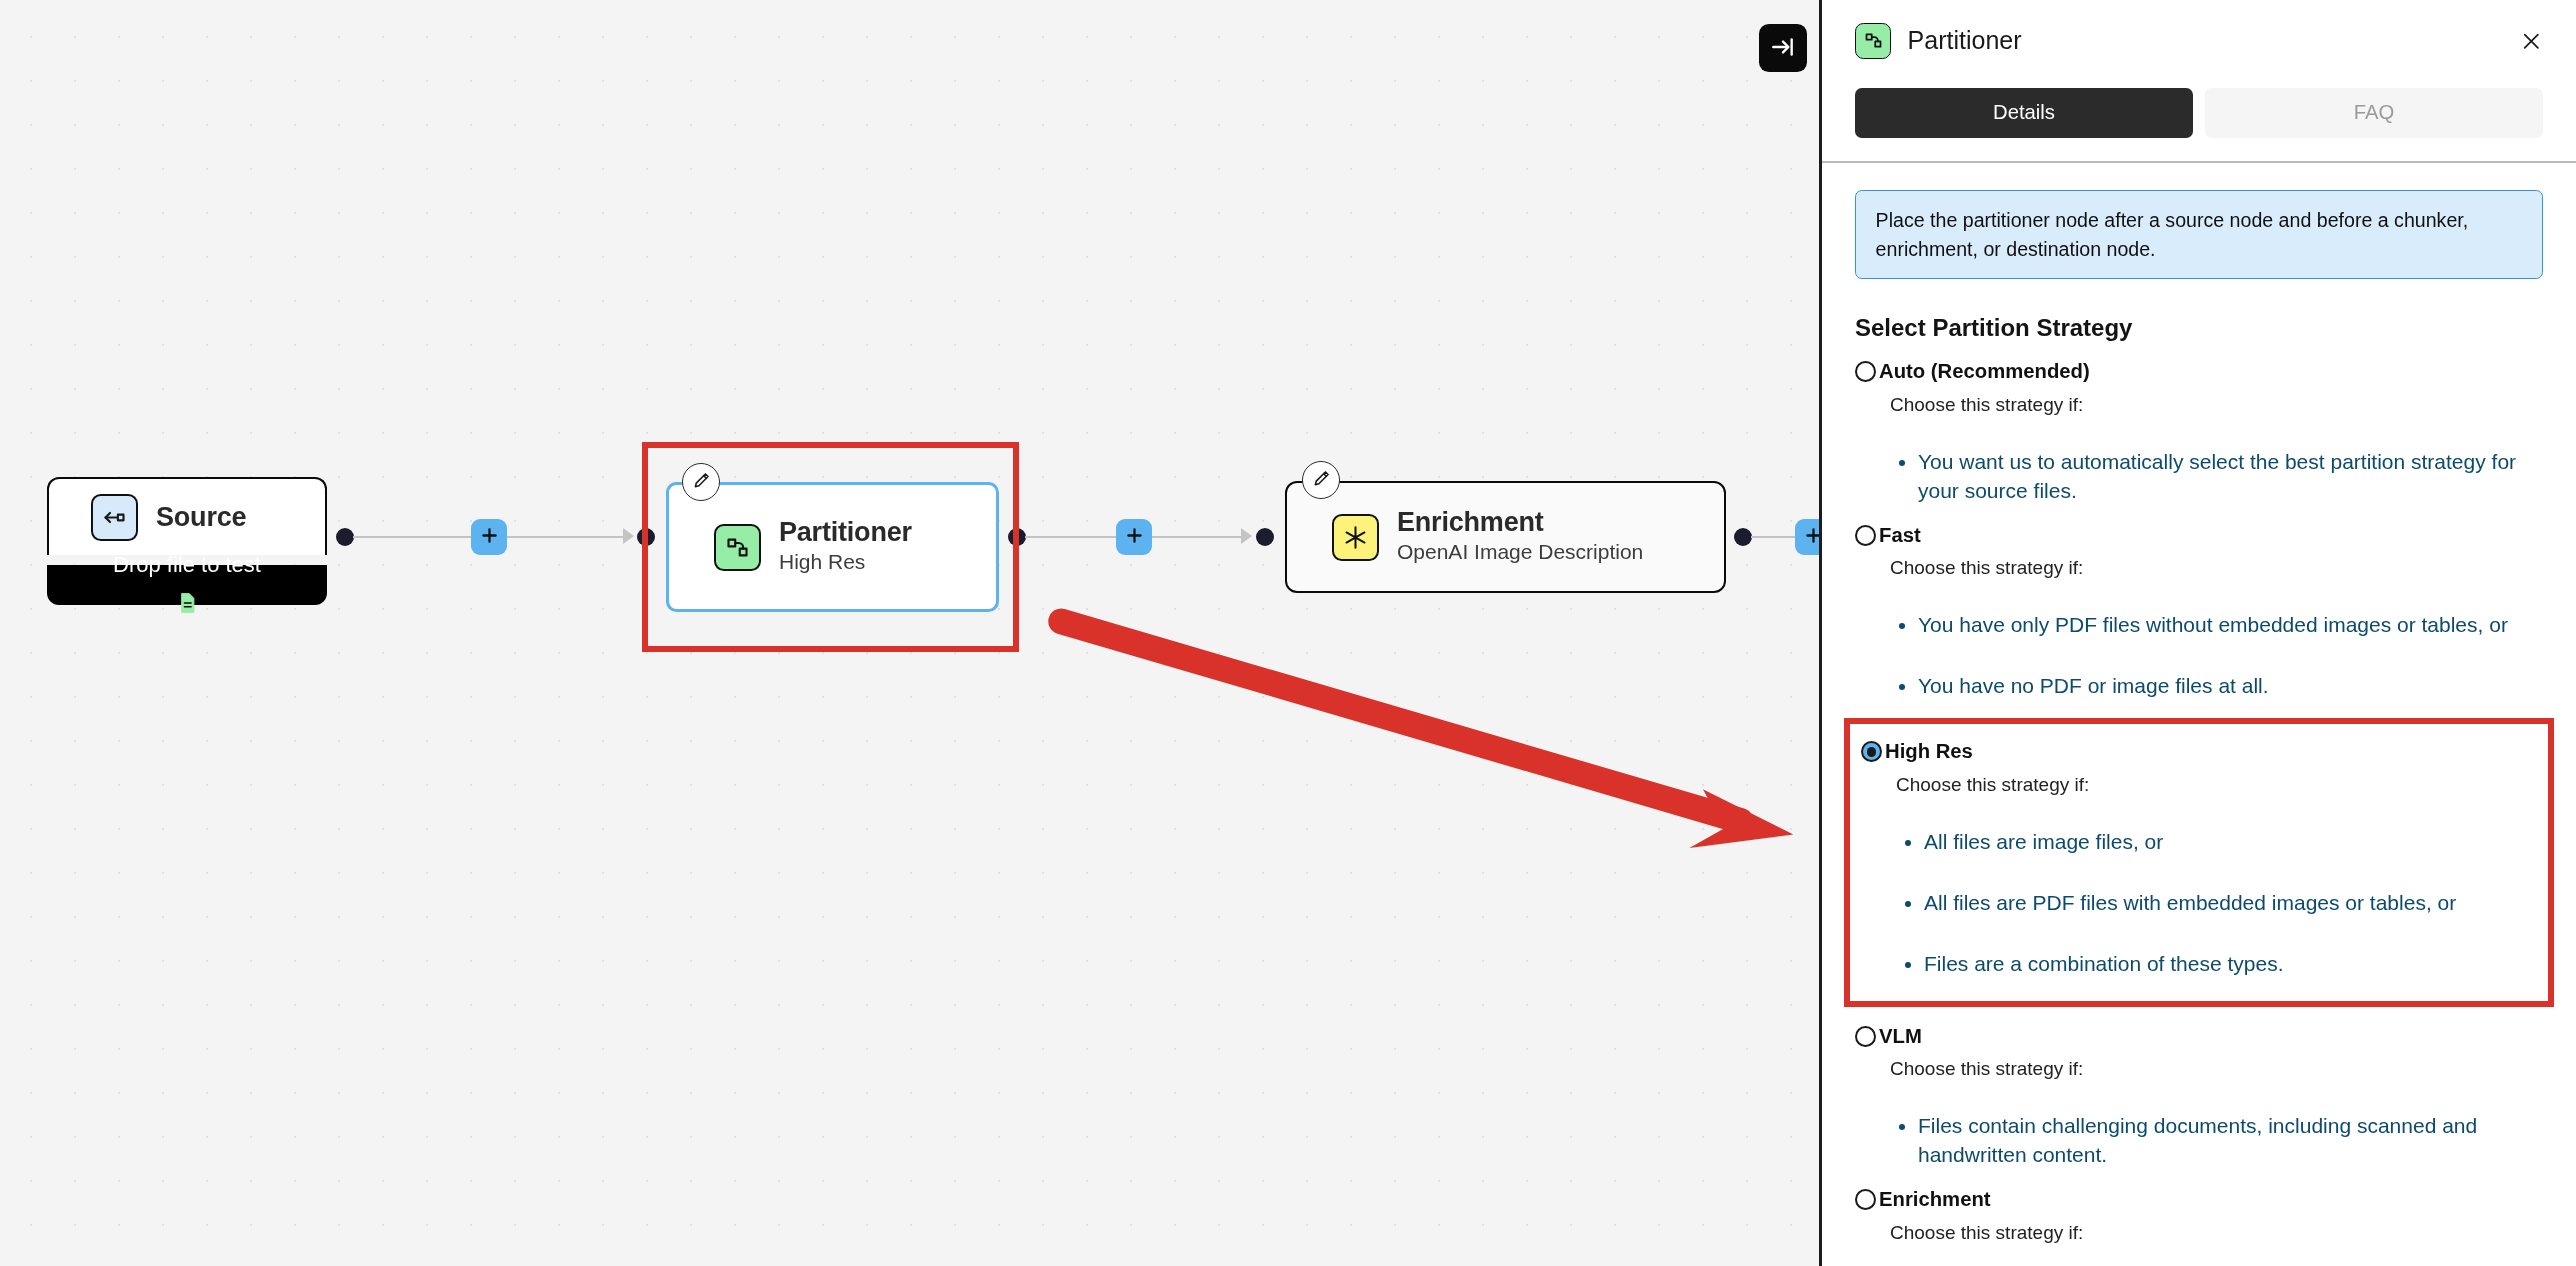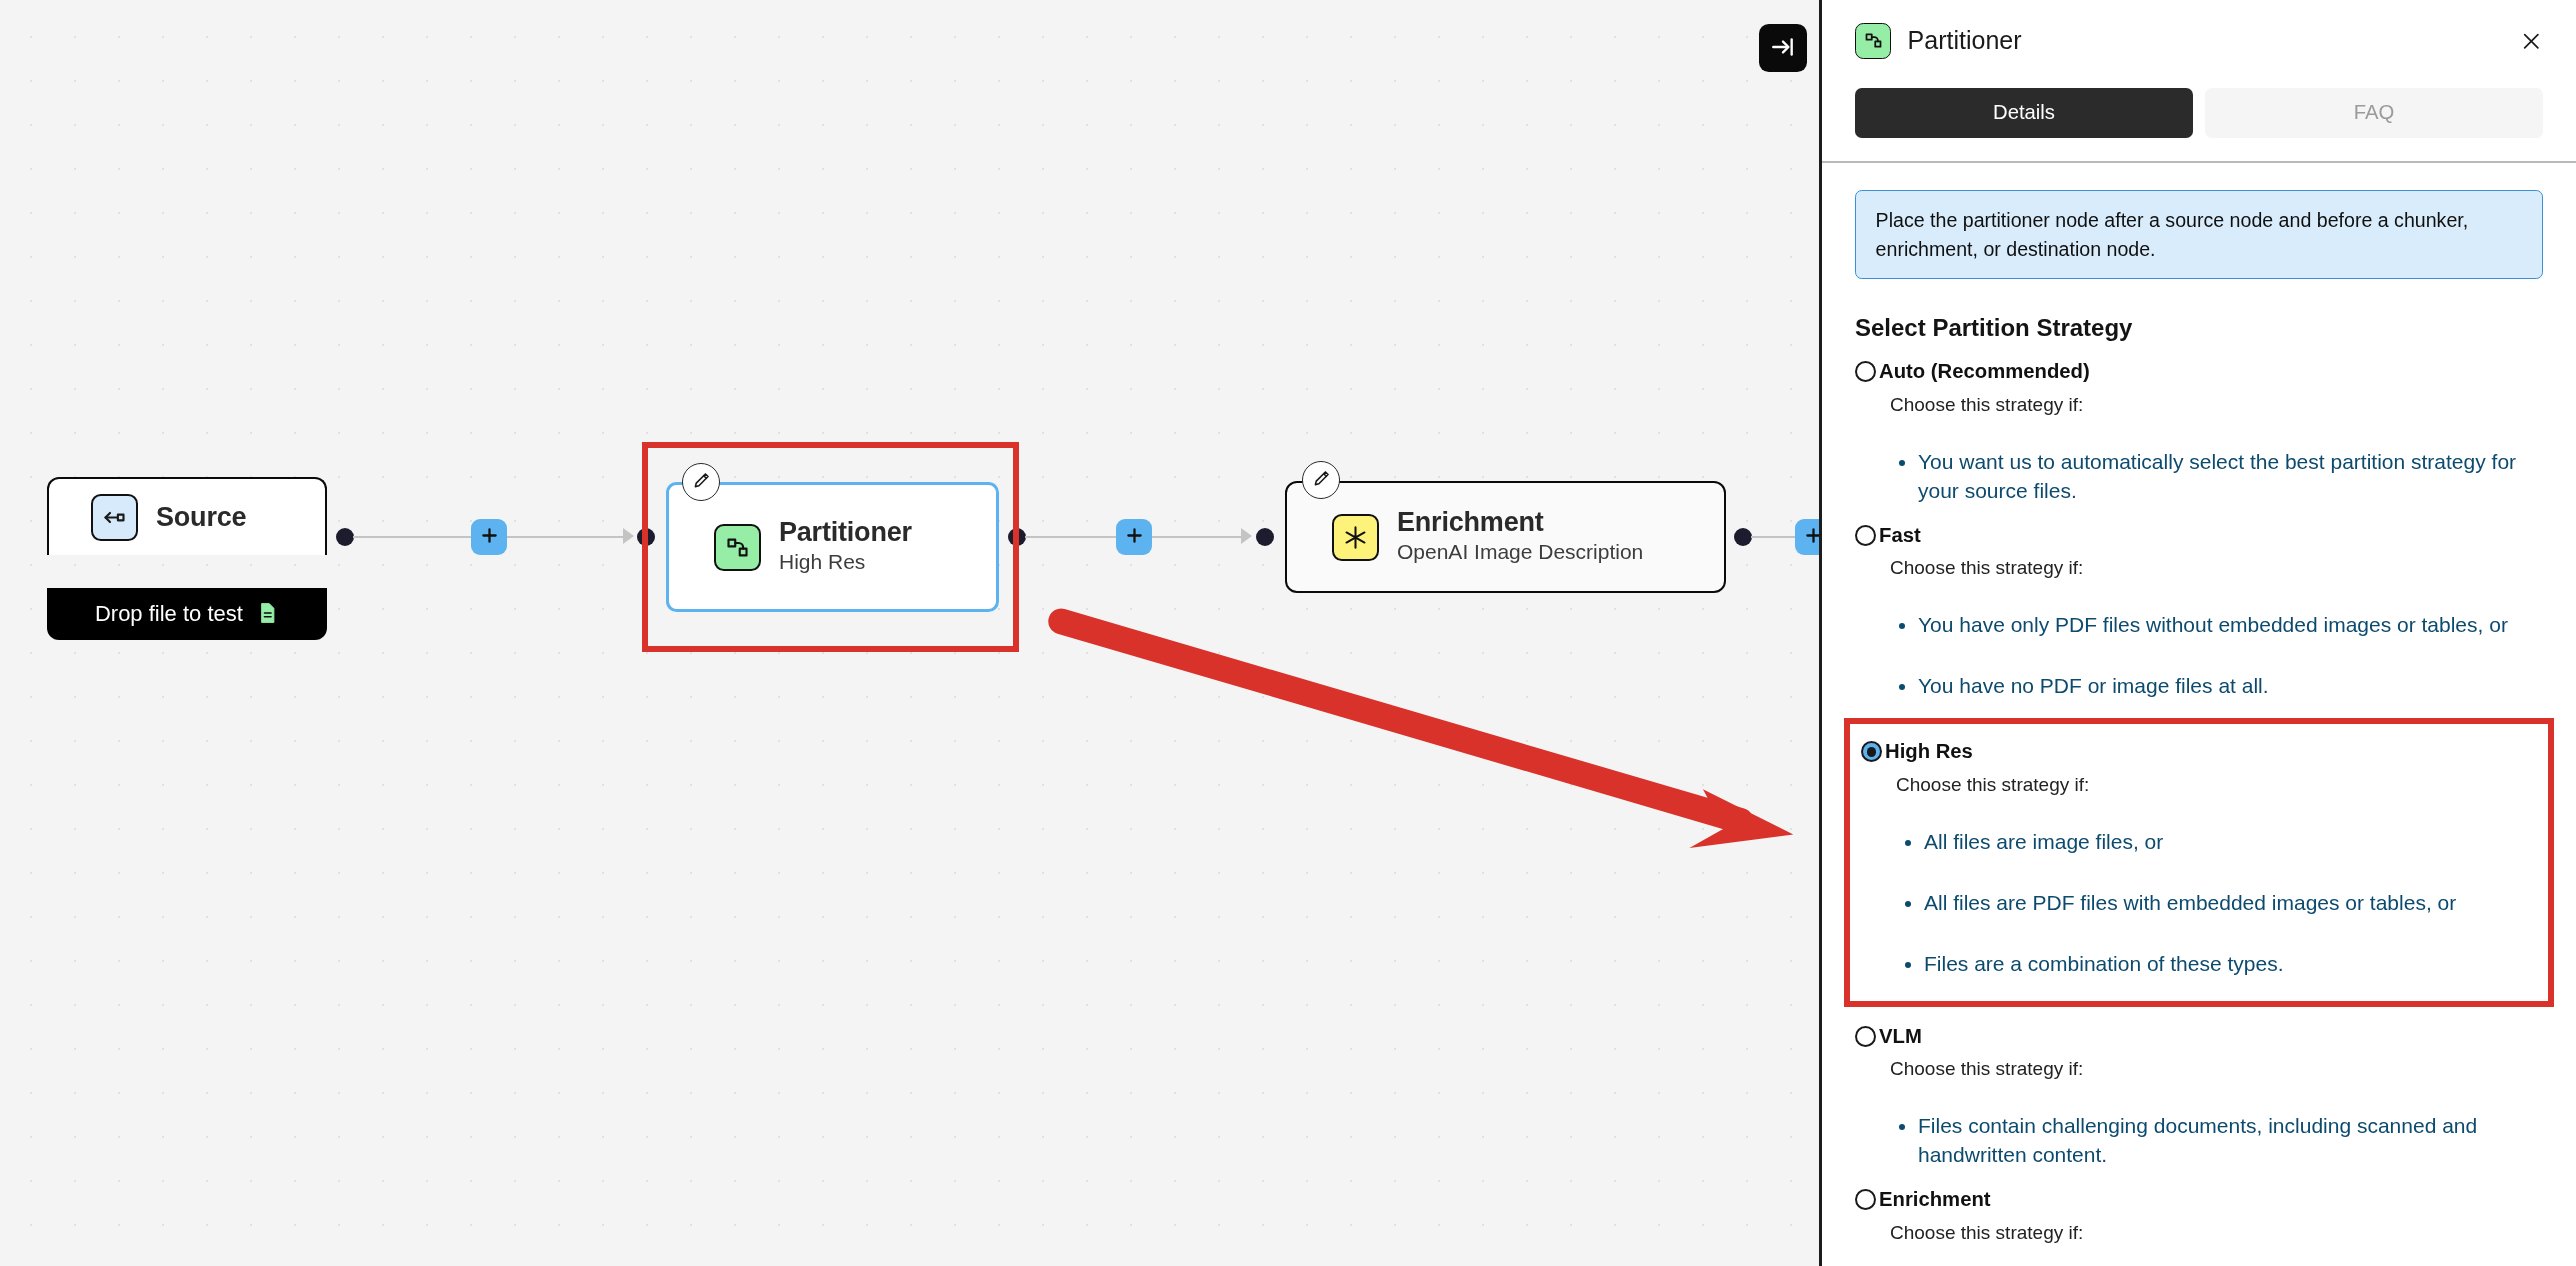--- a/index.html
+++ b/index.html
@@ -77,24 +77,25 @@
   }
   .edit-badge svg { width: 21px; height: 21px; }
 
   
   #node-source {
     left: 47px; top: 477px; width: 280px; height: 78px;
     border-radius: 12px 12px 0 0; border-bottom: none;
     padding-left: 42px;
   }
   #source-footer {
-    position: absolute; left: 47px; top: 588px; width: 280px; height: 52px;
+    position: absolute; left: 47px; top: 565px; width: 280px; height: 40px;
     background: #000000; border-radius: 0 0 12px 12px;
     display: flex; align-items: center; justify-content: center; gap: 13.6px;
     z-index: 4;
+    flex-direction: column;
   }
   #source-footer .lbl { color: #fff; font-size: 22px; }
   #source-footer svg { width: 22.6px; height: 24px; }
 
   
   #node-partitioner {
     left: 666px; top: 482px; width: 333px; height: 130px;
     border: 3.8px solid #5cb3f0; border-radius: 10.6px; padding-left: 45px;
   }
   

